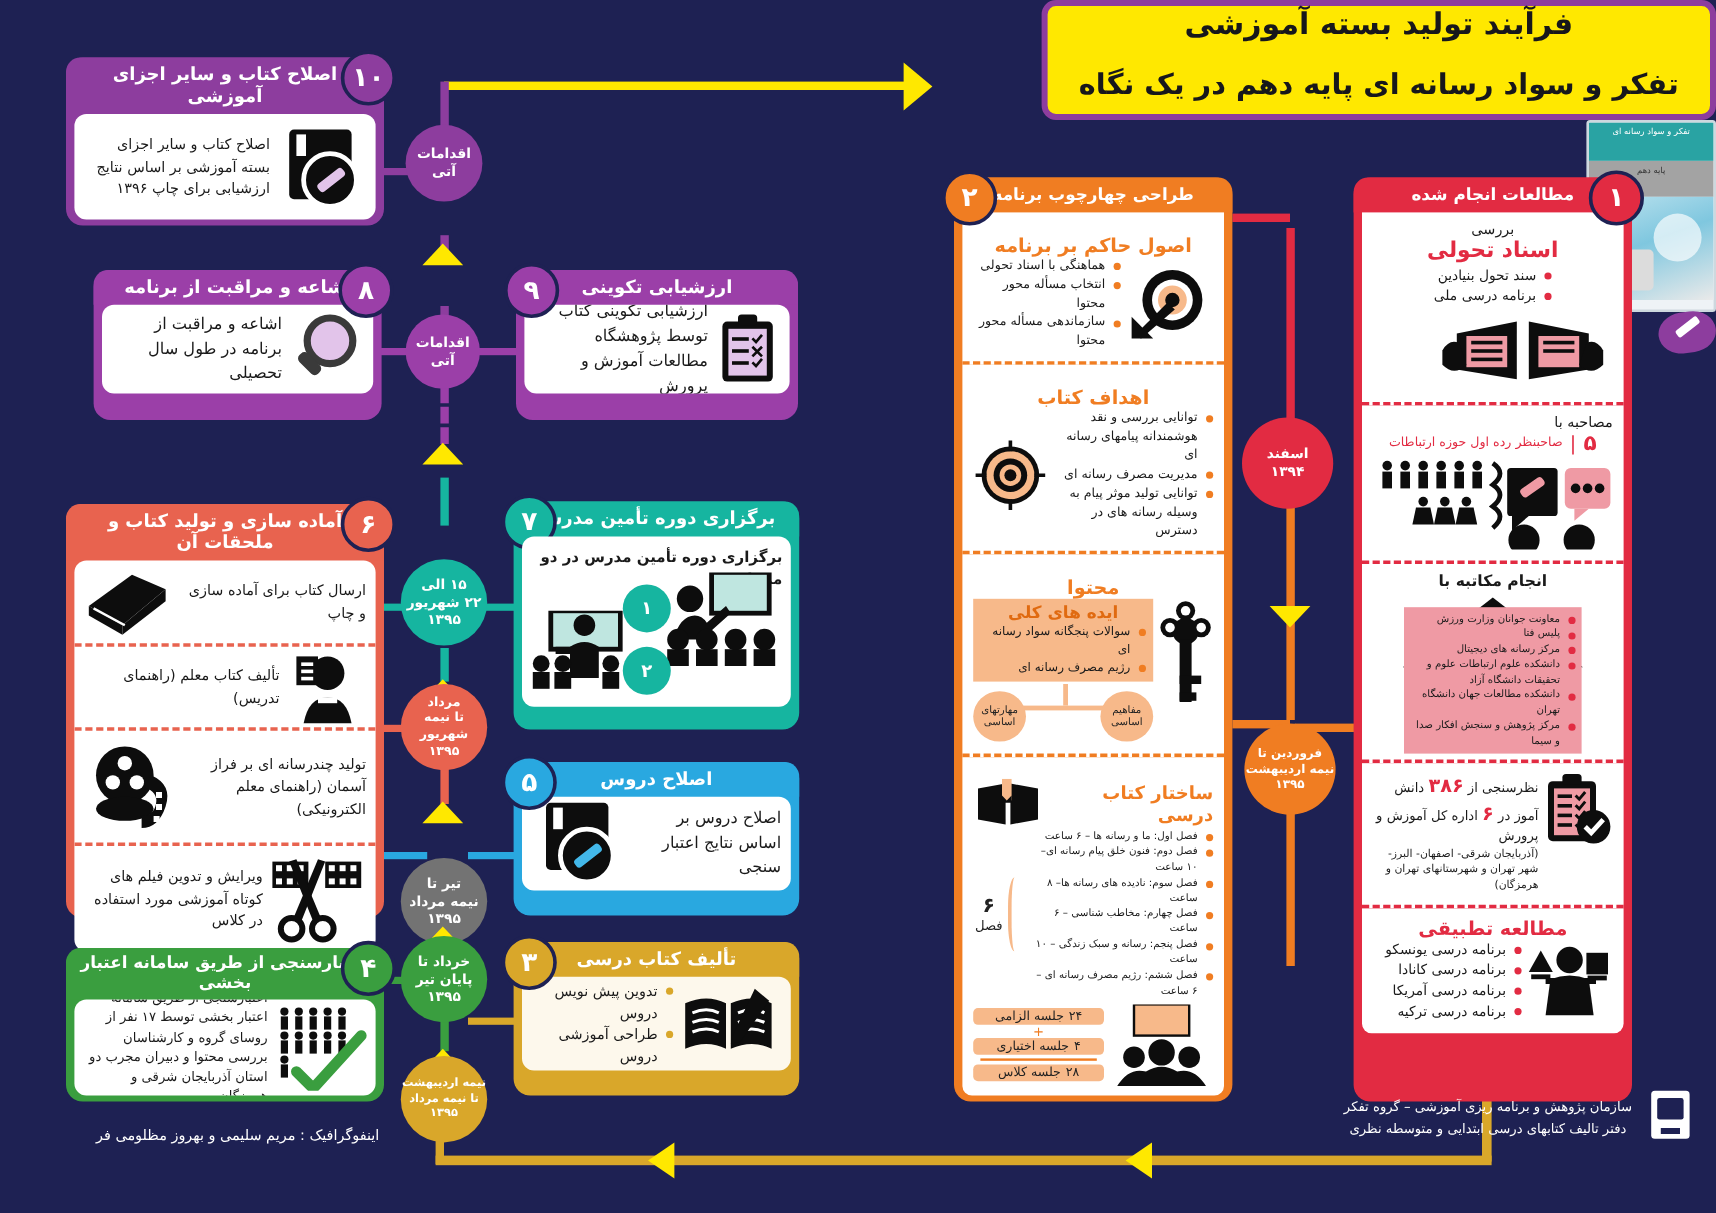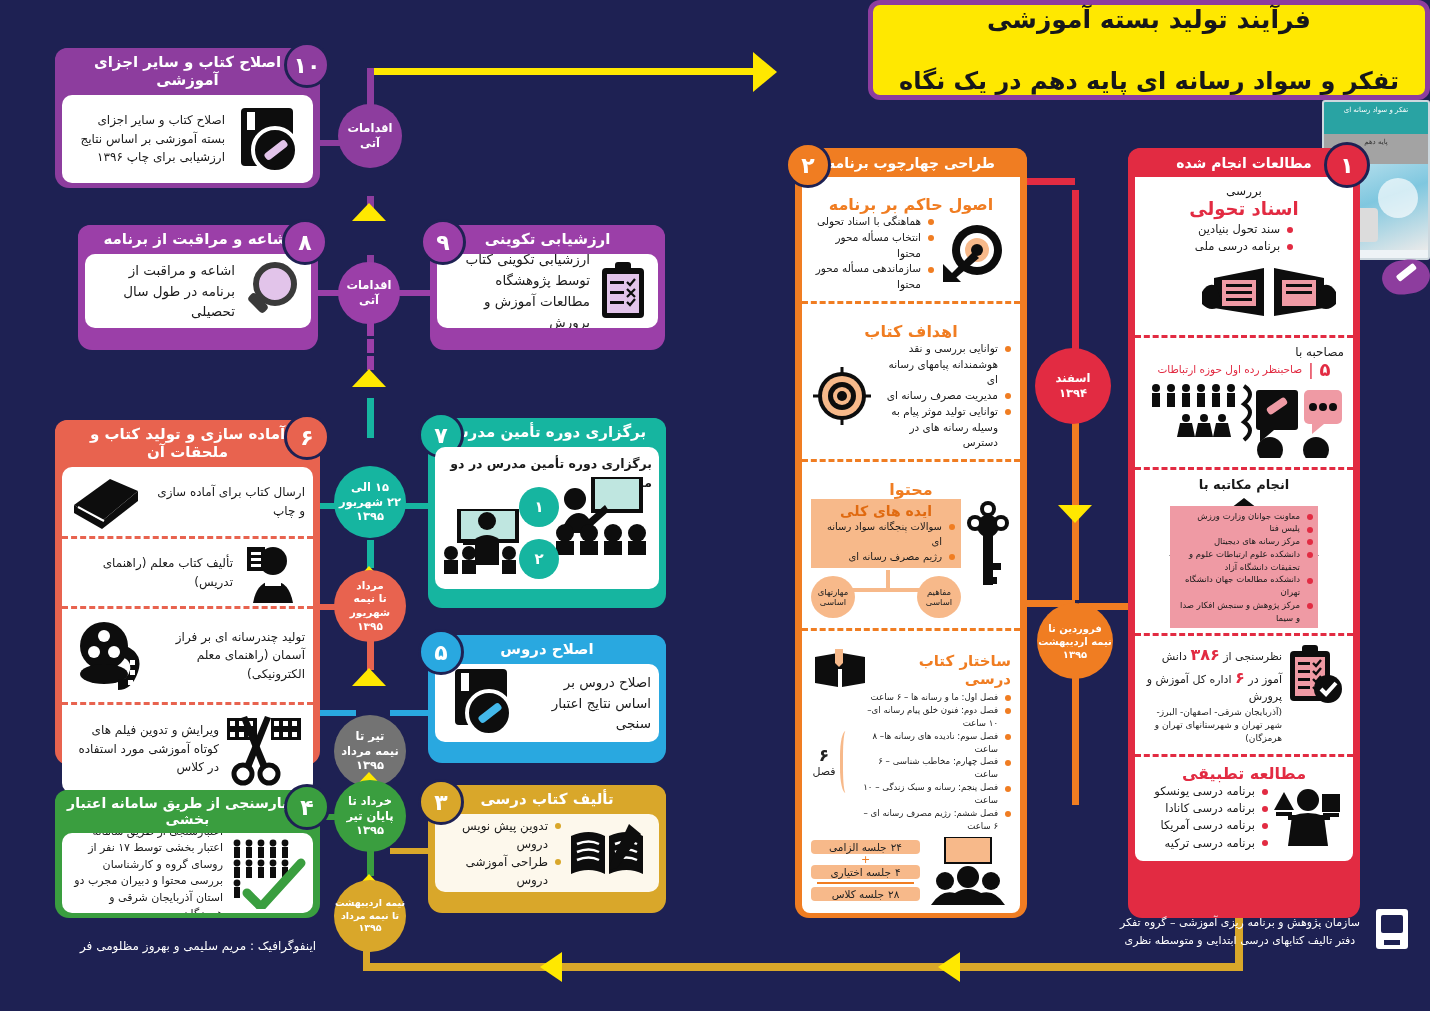--- a/index.html
+++ b/index.html
@@ -29,25 +29,25 @@
   .bulleted li { position:relative; padding-right:13px; line-height:1.5; }
   .bulleted li::before {
     content:""; position:absolute; right:0; top:.5em;
     width:6px; height:6px; border-radius:50%;
   }
 
   
   #title-banner{
     left:798px; top:6px; width:562px; height:100px;
     background:#ffe800; border:5px solid #8d3d9e; border-radius:12px;
-    display:flex; flex-direction:column; align-items:center; justify-content:space-between;
+    display:flex; flex-direction:column; align-items:center; justify-content:flex-start;
     color:#17171b;
   }
   #title-banner .l1 { font-size:25px; font-weight:bold; }
-  #title-banner .l2 { font-size:24px; font-weight:bold; margin-top:0; }
+  #title-banner .l2 { font-size:24px; font-weight:bold; margin-top:22px; }
 
   
   #cover { left:487px; top:6px; width:108px; height:160px;
            background:#eef3f6; border:2px solid #cdd8de; border-radius:3px;
            overflow:hidden; }
   #cover .ctop { height:32px; background:#29a3a3; position:relative; }
   #cover .ctop .t { color:#fff; font-size:7px; text-align:center; padding-top:4px; line-height:1.4;}
   #cover .cmid { background:#a3a3a3; height:30px; font-size:7px; color:#333; text-align:center; padding-top:4px;}
   #cover .cimg { height:86px; background:linear-gradient(160deg,#bfe3ef 0%,#7fc7df 45%,#eaeaea 100%); position:relative;}
   #cover .cimg::after{ content:""; position:absolute; left:8px; bottom:8px; width:46px; height:34px;

